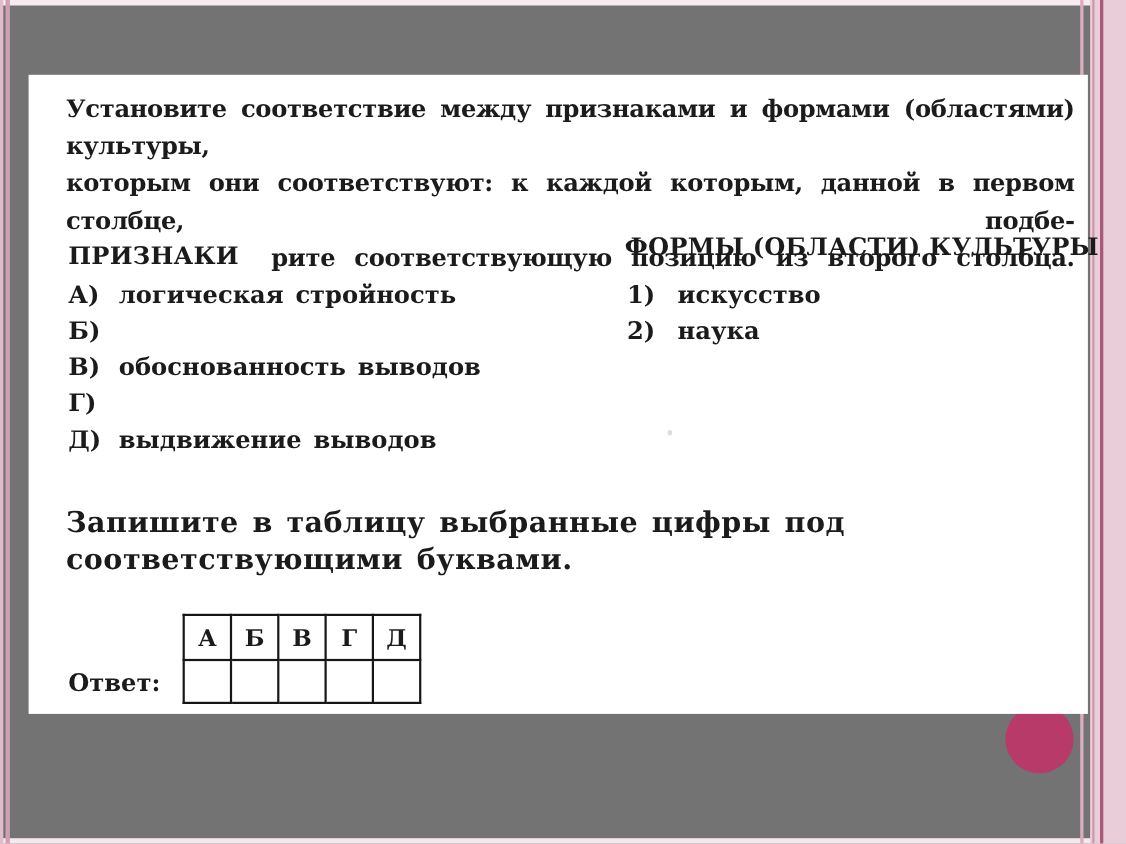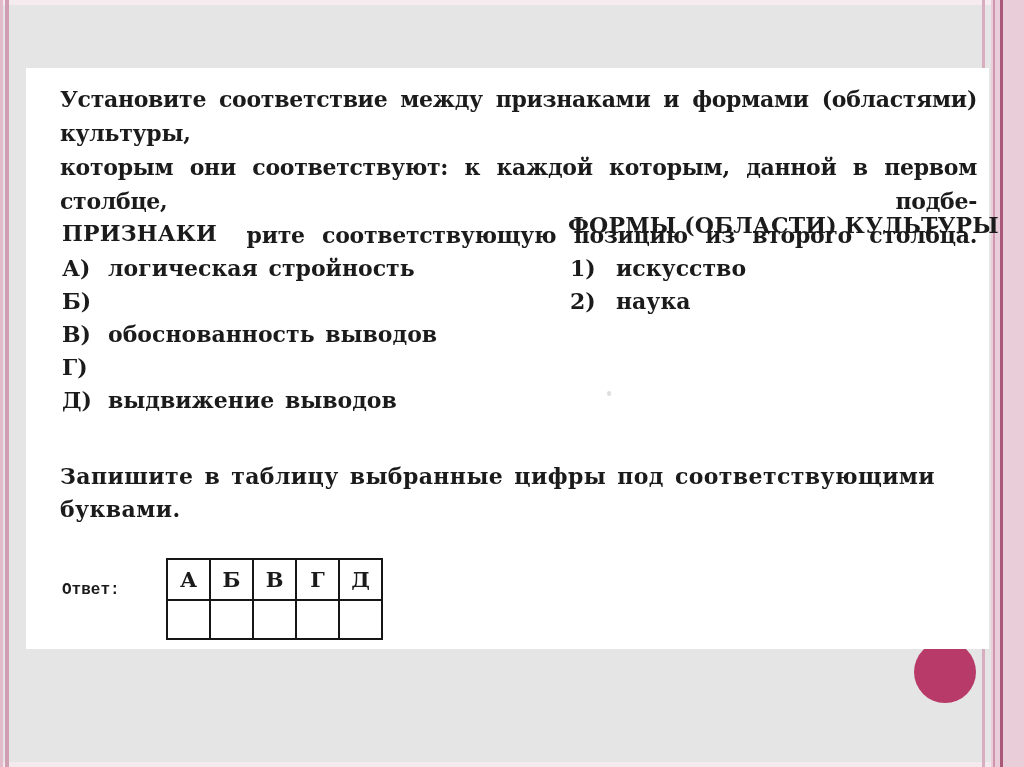--- a/index.html
+++ b/index.html
@@ -5,21 +5,21 @@
   html, body {
     margin: 0;
     padding: 0;
     background: #ffffff;
   }
   .slide {
     position: relative;
     width: 1024px;
     height: 767px;
     overflow: hidden;
-    background: #e5e5e5;
+    background: #737373;
     font-family: "DejaVu Serif", "Liberation Serif", serif;
     font-weight: 600;
     color: #1b1b1b;
   }
   
   .deco { position: absolute; z-index: 0; }
   .band-top    { left: 0; top: 0;     width: 1024px; height: 5px;  background: #f6ecf0; }
   .band-bottom { left: 0; top: 762px; width: 1024px; height: 5px;  background: #f4e9ed; }
   .left-line-outer { left: 0px; top: 0; width: 3px; height: 767px; background: #e3bccb; }
   .left-line-inner { left: 5px; top: 0; width: 4px; height: 767px; background: #d09fb4; }
@@ -45,22 +45,22 @@
   .text-layer { position: absolute; z-index: 2; inset: 0; }
   .abs { position: absolute; }
   .q-par { left: 60px; top: 82px; width: 917px; font-size: 22px; line-height: 34px; letter-spacing: -0.3px; }
   .q-line-just { text-align: justify; text-align-last: justify; }
   .q-line-last { text-align: right; word-spacing: 10px; }
   .col-header { font-size: 22px; line-height: 34px; letter-spacing: 0.2px; }
   .match-list { font-size: 22px; }
   .match-row { display: flex; height: 33px; line-height: 33px; }
   .match-row .lbl { width: 46px; flex: 0 0 46px; }
   .match-row .txt { word-spacing: 3px; }
-  .instruction { left: 60px; top: 460px; font-size: 22px; line-height: 33px; word-spacing: 3px; letter-spacing: 0.4px; }
-  .answer-label { left: 62px; top: 574px; font-size: 16px; line-height: 33px; font-family: Liberation Mono, monospace; }
+  .instruction { left: 60px; top: 460px; font-size: 26px; line-height: 33px; word-spacing: 3px; letter-spacing: 0.4px; }
+  .answer-label { left: 62px; top: 605px; font-size: 22px; line-height: 33px; }
   .answer-table {
     position: absolute; left: 166px; top: 558px;
     border-collapse: collapse; table-layout: fixed;
     background: #ffffff;
   }
   .answer-table td {
     border: 2px solid #161616;
     width: 41px; padding: 0;
     text-align: center; vertical-align: middle;
     font-size: 21px; font-weight: 600;

